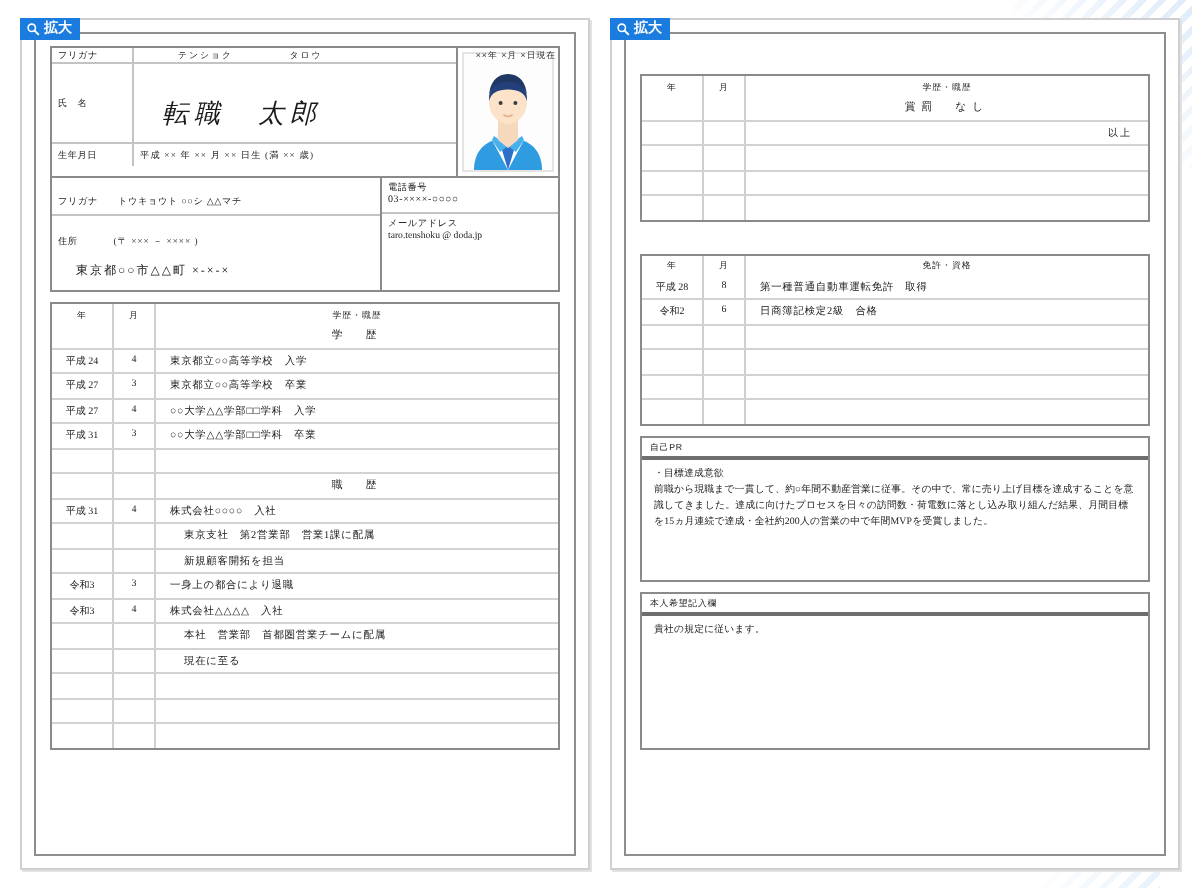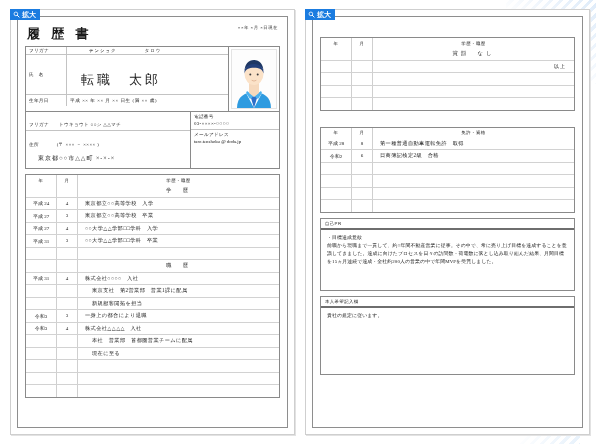--- a/index.html
+++ b/index.html
@@ -54,21 +54,21 @@
   
   .idwrap{display:flex;border:1px solid #8a8a8a;}
   .idleft{flex:1 1 auto;}
   .idleft table{border:0;}
   .idleft td{border:0;border-bottom:1px solid #c3c3c3;}
   .idleft tr:last-child td{border-bottom:0;}
   .cellw{width:34px;border-right:1px solid #c3c3c3 !important;}
   .furi{font-size:4.4px;letter-spacing:1px;font-family:"Liberation Sans","DejaVu Sans",sans-serif;}
   .furi .f1{margin-left:22px}
   .furi .f2{margin-left:26px}
-  .bigname{font-size:13px;letter-spacing:3px;padding:16px 0 5px 14px;}
+  .bigname{font-size:13px;letter-spacing:3px;padding:16px 0 5px 14px;font-style:italic;}
   .dob{font-size:4.6px;letter-spacing:.6px;padding:3px;}
 
   .photo{width:52px;border-left:1px solid #8a8a8a;display:flex;align-items:center;justify-content:center;padding:2px;}
   .photo svg{display:block;border:1px solid #e4e4e4;}
 
   
   .addrwrap{display:flex;border:1px solid #8a8a8a;border-top:0;}
   .addrleft{flex:1 1 auto;}
   .addrright{width:88px;border-left:1px solid #8a8a8a;}
   .addrright .box{border-bottom:1px solid #c3c3c3;padding:2px 3px 3px;}
@@ -117,21 +117,20 @@
     <span>
       <svg width="7" height="7" viewBox="0 0 16 16">
           <circle cx="6.6" cy="6.6" r="4.2" fill="none" stroke="#fff" stroke-width="1.8"></circle>
           <line x1="9.8" y1="9.8" x2="14" y2="14" stroke="#fff" stroke-width="2.2" stroke-linecap="round"></line>
         </svg>
     </span>
     <span>拡大</span>
   </div>
 
   <div class="inner">
-    <div class="title">履 歴 書</div>
     <div class="dateline">××年 ×月 ×日現在</div>
 
     <div class="idwrap">
       <div class="idleft">
         <table>
           <tbody>
               <tr>
             <td class="cellw lbl">フリガナ</td>
             <td class="furi">
               <span class="f1">テンショク</span>

